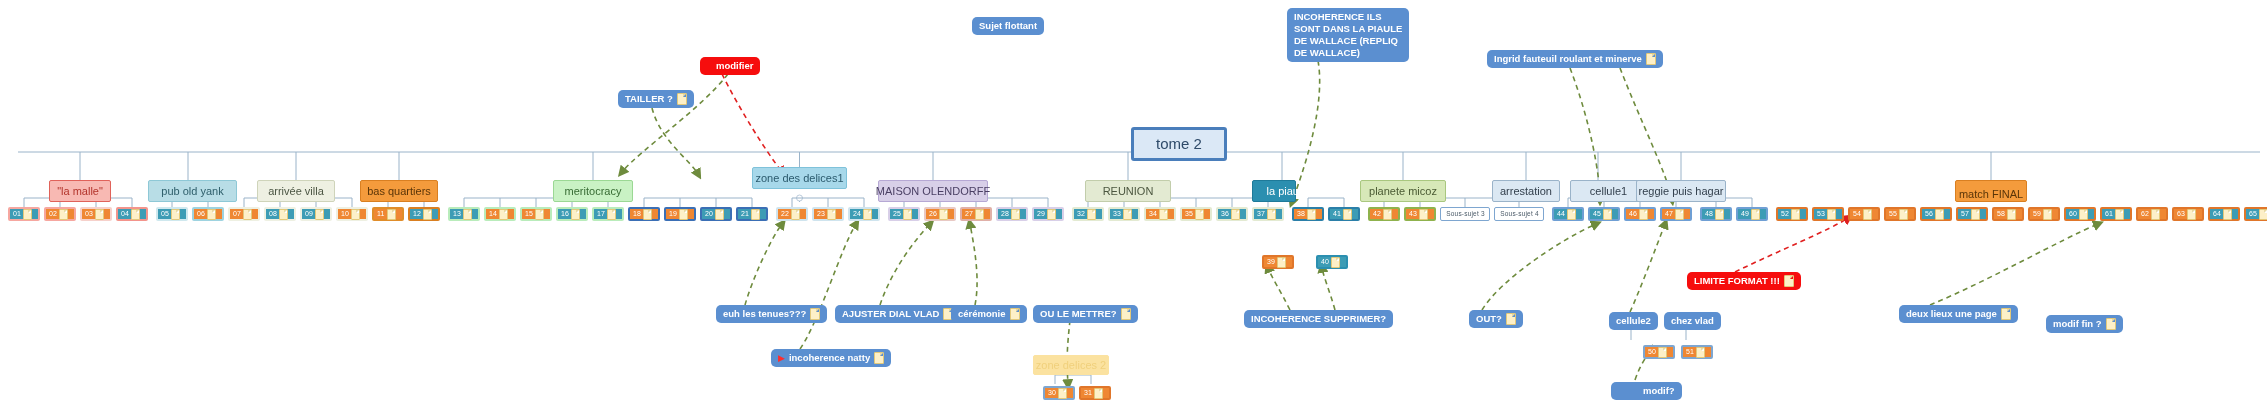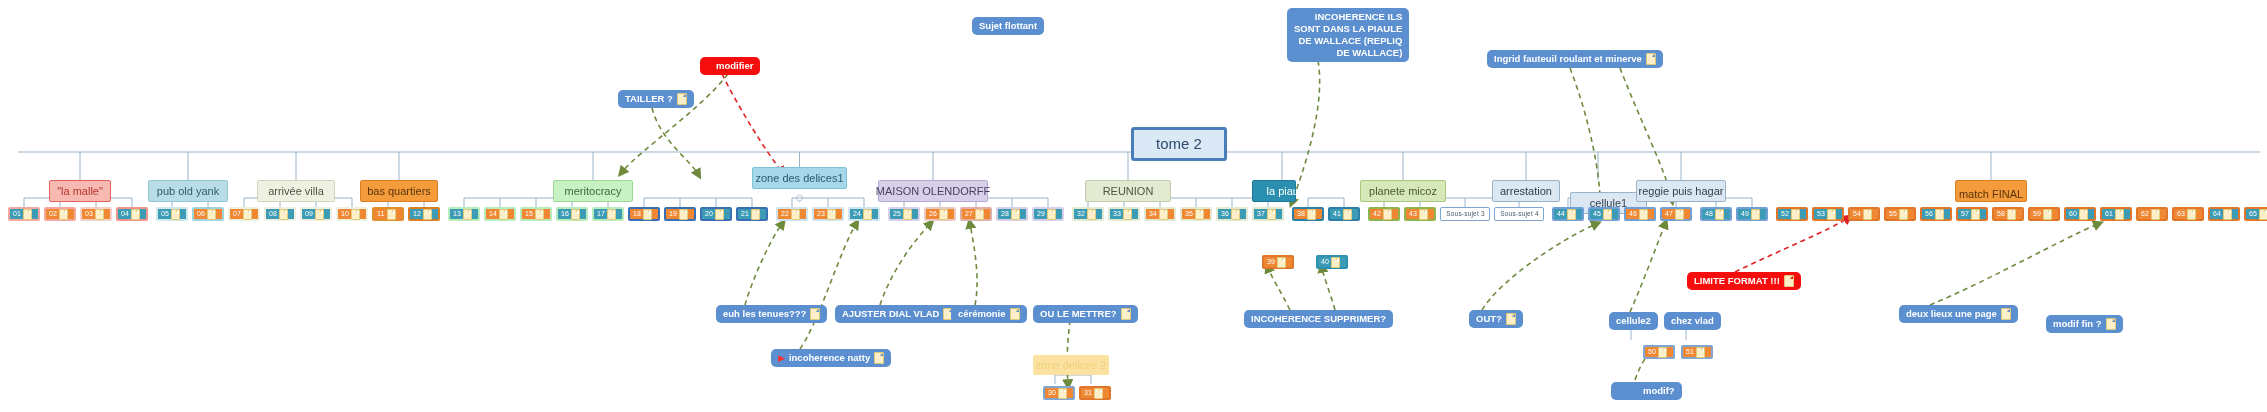--- a/index.html
+++ b/index.html
@@ -78,21 +78,21 @@
     border-radius:5px;
     background:#5b8fd0;
     color:#ffffff;
     font-size:9.5px;
     font-weight:bold;
     padding:3px 7px;
     display:flex;align-items:center;gap:4px;
     white-space:nowrap;
     line-height:1.25;
   }
-  .bubble.multiline{white-space:pre-line;text-align:right;justify-content:flex-start;}
+  .bubble.multiline{white-space:pre-line;text-align:left;justify-content:flex-start;}
   .bubble.red{background:#f60d0d;}
   .bubble .doc{
     width:8px;height:10px;background:#fdf0c8;
     border:.5px solid #e3c97a;border-radius:1px;flex:none;position:relative;
   }
   .bubble .doc:after{
     content:"";position:absolute;right:0;top:0;
     border-left:3px solid #e8d9a4;border-bottom:3px solid #5b8fd0;
   }
   .bubble.red .doc:after{border-bottom-color:#f60d0d;}
@@ -256,21 +256,21 @@
   </svg>
 
   <div class="node tome" id="tome-node" style="left: 1131px; top: 127px;">
     <span>tome 2</span>
   </div>
 
   <div id="folders-layer">
       <div class="node folder" style="left: 49px; top: 180px; width: 62px; background: rgb(248, 185, 179); border-color: rgb(224, 98, 90); color: rgb(179, 53, 44);">
         <span>"la malle"</span>
       </div>
-      <div class="node folder" style="left: 148px; top: 180px; width: 80px; background: rgb(184, 221, 230); border-color: rgb(142, 200, 214); color: rgb(47, 95, 107);">
+      <div class="node folder" style="left: 148px; top: 180px; width: 89px; background: rgb(184, 221, 230); border-color: rgb(142, 200, 214); color: rgb(47, 95, 107);">
         <span>pub old yank</span>
       </div>
       <div class="node folder" style="left: 257px; top: 180px; width: 78px; background: rgb(238, 240, 226); border-color: rgb(207, 212, 186); color: rgb(75, 85, 67);">
         <span>arrivée villa</span>
       </div>
       <div class="node folder" style="left: 360px; top: 180px; width: 78px; background: rgb(244, 155, 60); border-color: rgb(217, 127, 33); color: rgb(90, 53, 8);">
         <span>bas quartiers</span>
       </div>
       <div class="node folder" style="left: 553px; top: 180px; width: 80px; background: rgb(201, 242, 196); border-color: rgb(155, 216, 148); color: rgb(55, 107, 51);">
         <span>meritocracy</span>
@@ -286,21 +286,21 @@
       </div>
       <div class="node folder" style="left: 1252px; top: 180px; width: 44px; background: rgb(43, 143, 176); border-color: rgb(30, 122, 153); color: rgb(255, 255, 255); padding-left: 33px;">
         <span>la piaule</span>
       </div>
       <div class="node folder" style="left: 1360px; top: 180px; width: 86px; background: rgb(215, 232, 184); border-color: rgb(169, 199, 127); color: rgb(74, 90, 51);">
         <span>planete micoz</span>
       </div>
       <div class="node folder" style="left: 1492px; top: 180px; width: 68px; background: rgb(219, 232, 243); border-color: rgb(154, 179, 201); color: rgb(51, 64, 77);">
         <span>arrestation</span>
       </div>
-      <div class="node folder" style="left: 1570px; top: 192px; width: 77px; background: rgb(219, 232, 243); border-color: rgb(154, 179, 201); color: rgb(51, 64, 77);">
+      <div class="node folder" style="left: 1570px; top: 180px; width: 77px; background: rgb(219, 232, 243); border-color: rgb(154, 179, 201); color: rgb(51, 64, 77);">
         <span>cellule1</span>
       </div>
       <div class="node folder" style="left: 1636px; top: 180px; width: 90px; background: rgb(219, 232, 243); border-color: rgb(154, 179, 201); color: rgb(51, 64, 77);">
         <span>reggie puis hagar</span>
       </div>
       <div class="node folder" style="left: 1955px; top: 180px; width: 72px; background: rgb(244, 155, 60); border-color: rgb(217, 127, 33); color: rgb(90, 53, 8); align-items: flex-end;">
         <span>match FINAL</span>
       </div>
     </div>
   <div id="cards-layer">

